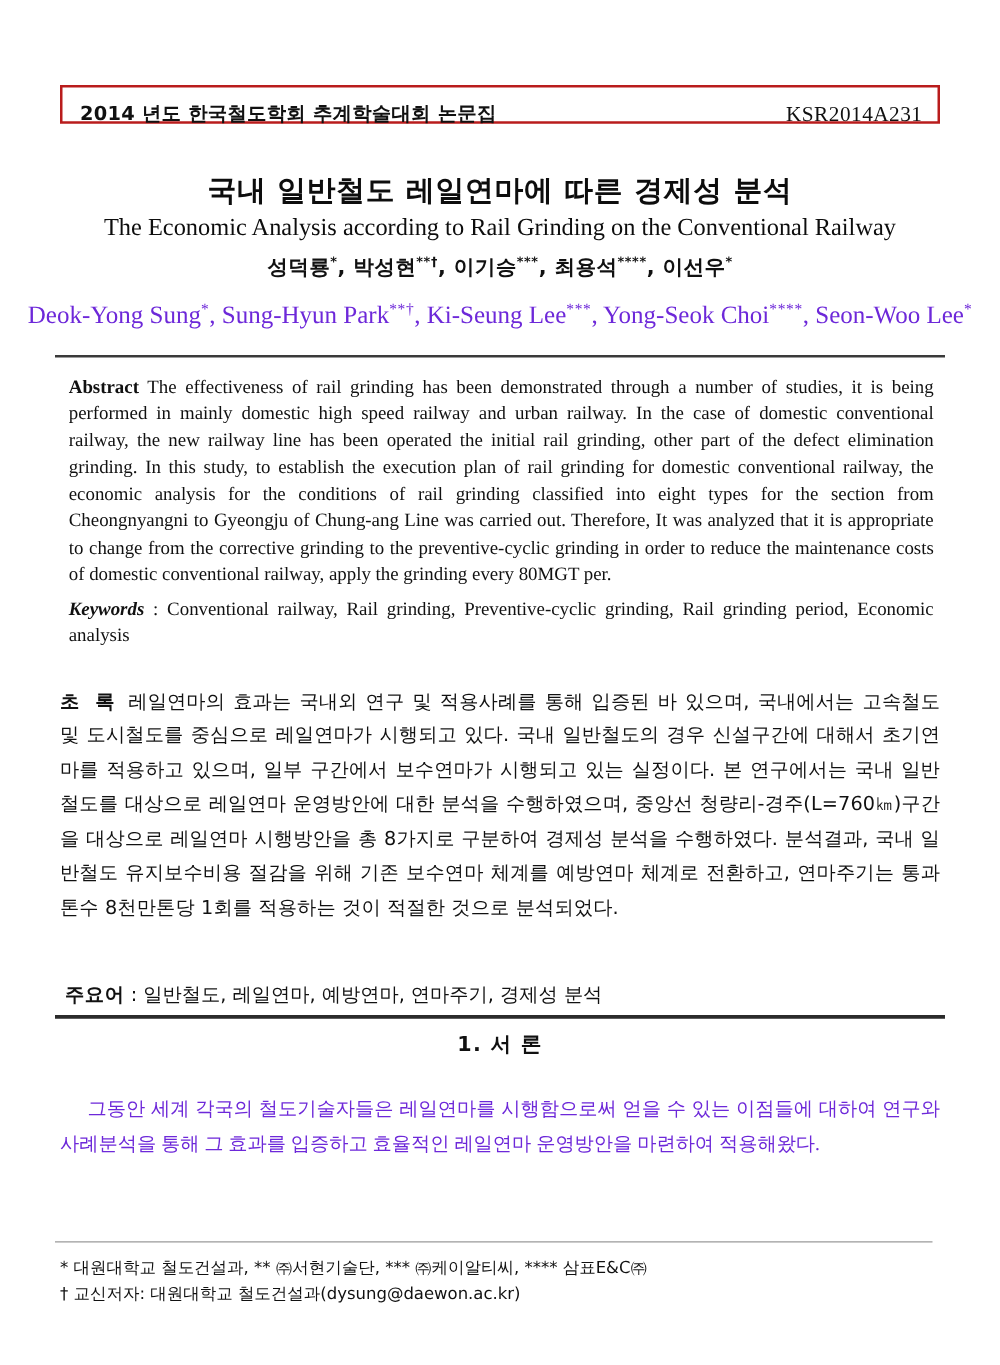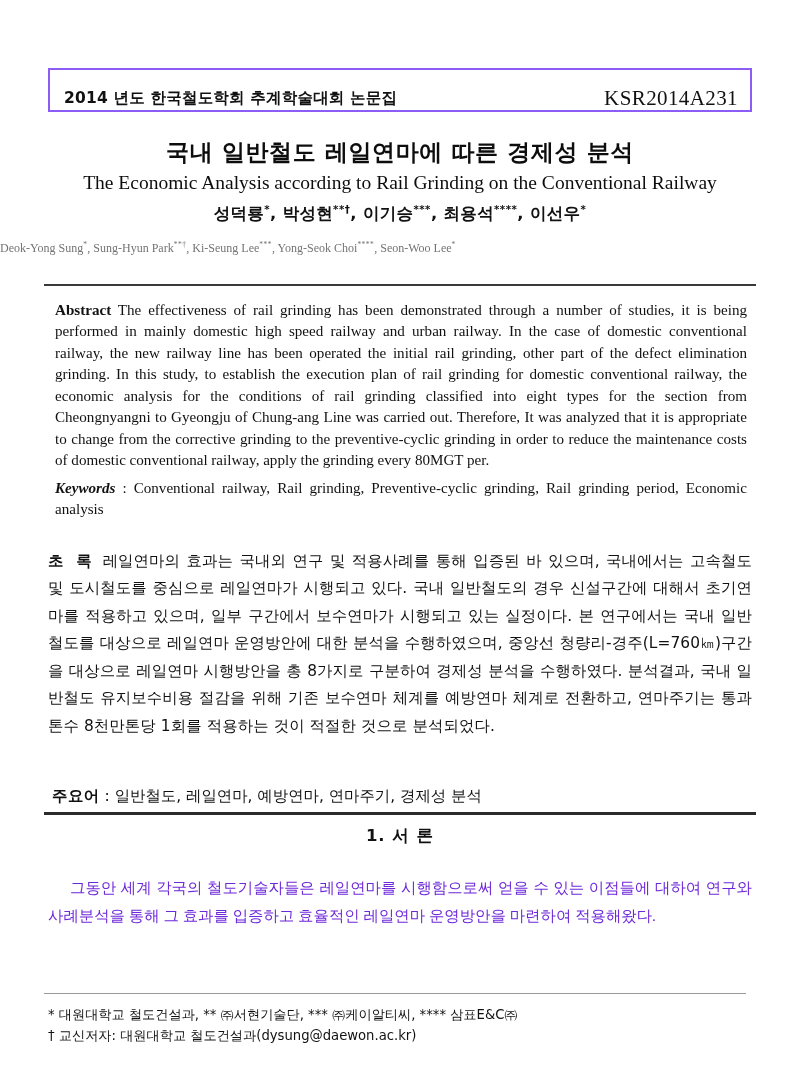--- a/index.html
+++ b/index.html
@@ -22,39 +22,39 @@
     padding: 0;
     position: relative;
   }
 
   
   .header-box {
     position: absolute;
     left: 48px;
     top: 68px;
     width: 704px;
-    height: 44px;
-    border: 2px solid #8b5cf6;
+    height: 31px;
+    border: 2px solid #b91c1c;
     box-sizing: border-box;
     display: flex;
     align-items: center;
     justify-content: space-between;
     padding: 16px 12px 0 14px;
   }
   .header-journal {
     font-family: "DejaVu Sans", sans-serif;
     font-size: 15.5px;
     font-weight: bold;
     letter-spacing: 0.2px;
     color: #111;
     white-space: nowrap;
   }
   .header-code {
     font-family: "Liberation Serif", serif;
-    font-size: 21px;
+    font-size: 17px;
     color: #111;
     letter-spacing: 0.4px;
     white-space: nowrap;
   }
 
   
   .title-ko {
     position: absolute;
     left: 0;
     top: 137px;
@@ -89,23 +89,24 @@
     font-size: 16.5px;
     font-weight: bold;
     color: #111;
     letter-spacing: 0.3px;
   }
   .authors-en {
     position: absolute;
     left: 0;
     top: 240px;
     width: 800px;
-    font-family: "Liberation Serif", serif;
-    font-size: 12px;
-    color: #737373;
+    text-align: center;
+    font-family: "Liberation Serif", serif;
+    font-size: 20px;
+    color: #6d28d9;
   }
   sup.mark {
     font-size: 0.62em;
     vertical-align: super;
     letter-spacing: 0.5px;
   }
 
   
   .rule-top {
     position: absolute;

